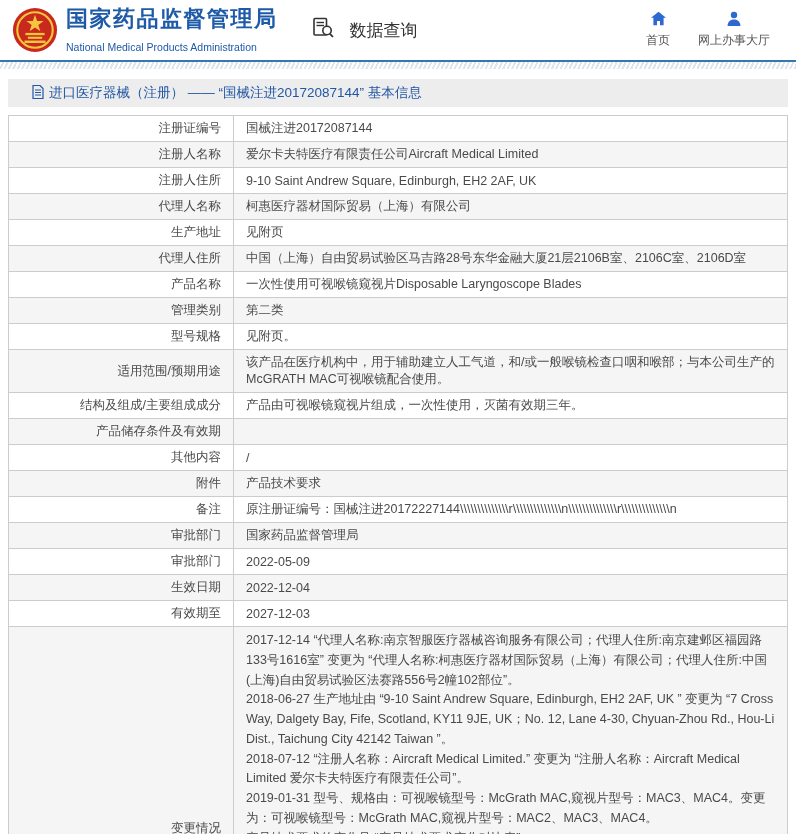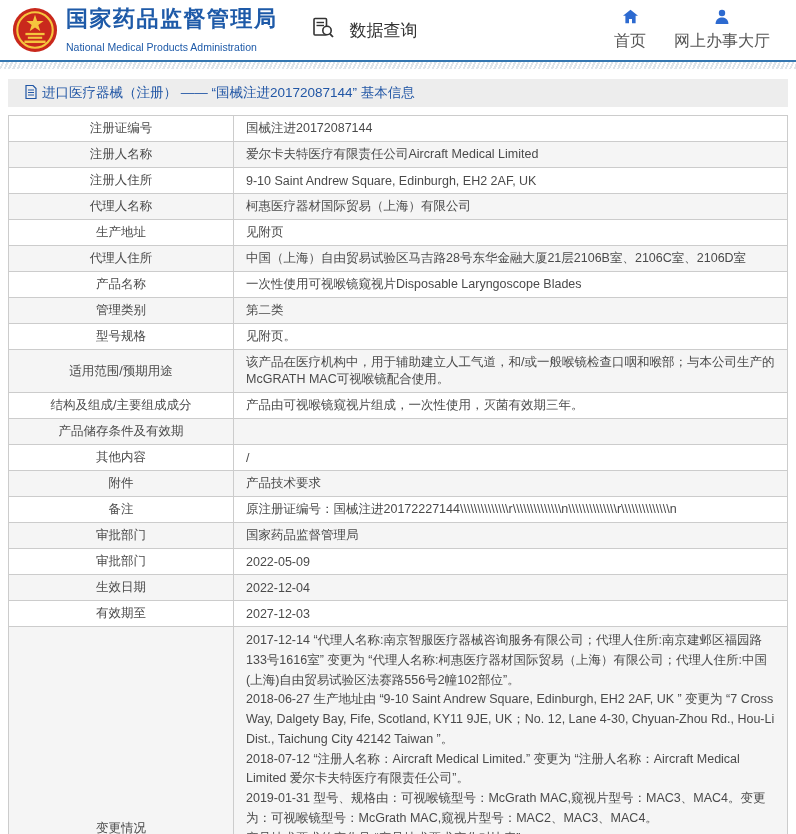--- a/index.html
+++ b/index.html
@@ -12,49 +12,49 @@
   }
   
   .header { display:flex; align-items:center; height:60px; padding:0 16px 0 12px; background:#fff; }
   .emblem { width:46px; height:46px; flex:0 0 auto; }
   .agency { margin-left:8px; }
   .agency-cn { font-size:22px; font-weight:bold; color:#1e5aa8; letter-spacing:1.5px; line-height:1.1; }
   .agency-en { font-size:10.5px; color:#1e5aa8; margin-top:9px; }
   .section { display:flex; align-items:center; gap:16px; margin-left:34px; font-size:17px; color:#333; cursor:pointer; }
   .spacer { flex:1; }
   .nav { display:flex; gap:28px; margin-right:10px; }
-  .nav-item { display:flex; flex-direction:column; align-items:center; gap:3px; font-size:16px; color:#555; cursor:pointer; }
+  .nav-item { display:flex; flex-direction:column; align-items:center; gap:3px; font-size:12px; color:#555; cursor:pointer; }
   
   .divider {
     border-top:2px solid #3577b1;
     height:9px;
     background:repeating-linear-gradient(115deg, #ffffff 0 2px, #dfe5ea 2px 4px);
   }
   
   .breadcrumb {
     margin:10px 8px 8px 8px;
     background:#ededed;
-    padding:5px 17px;
+    padding:5px 24px;
     font-size:13.5px;
     color:#2156a5;
     display:flex; align-items:center; gap:5px;
   }
   
   table.info { border-collapse:collapse; width:calc(100% - 16px); margin:0 8px; table-layout:fixed; }
   .info tr:nth-child(even) { background:#f5f5f5; }
   .info th, .info td {
     border:1px solid #ccc;
     font-size:12.5px;
     color:#4a4a4a;
     padding:4px 12px;
     height:15px;
     vertical-align:middle;
     font-weight:normal;
   }
-  .info th { width:225px; }
+  .info th { width:225px; text-align:right; }
   .info td { text-align:left; overflow-wrap:break-word; }
   .change-cell { white-space:pre-wrap; line-height:1.58; padding-top:8px; padding-bottom:8px; }
   .remark-cell { word-break:break-all; }
 </style>
 </head>
 <body>
 
 <div class="header">
   <span class="emblem">
     <svg width="46" height="46" viewBox="0 0 48 48">

